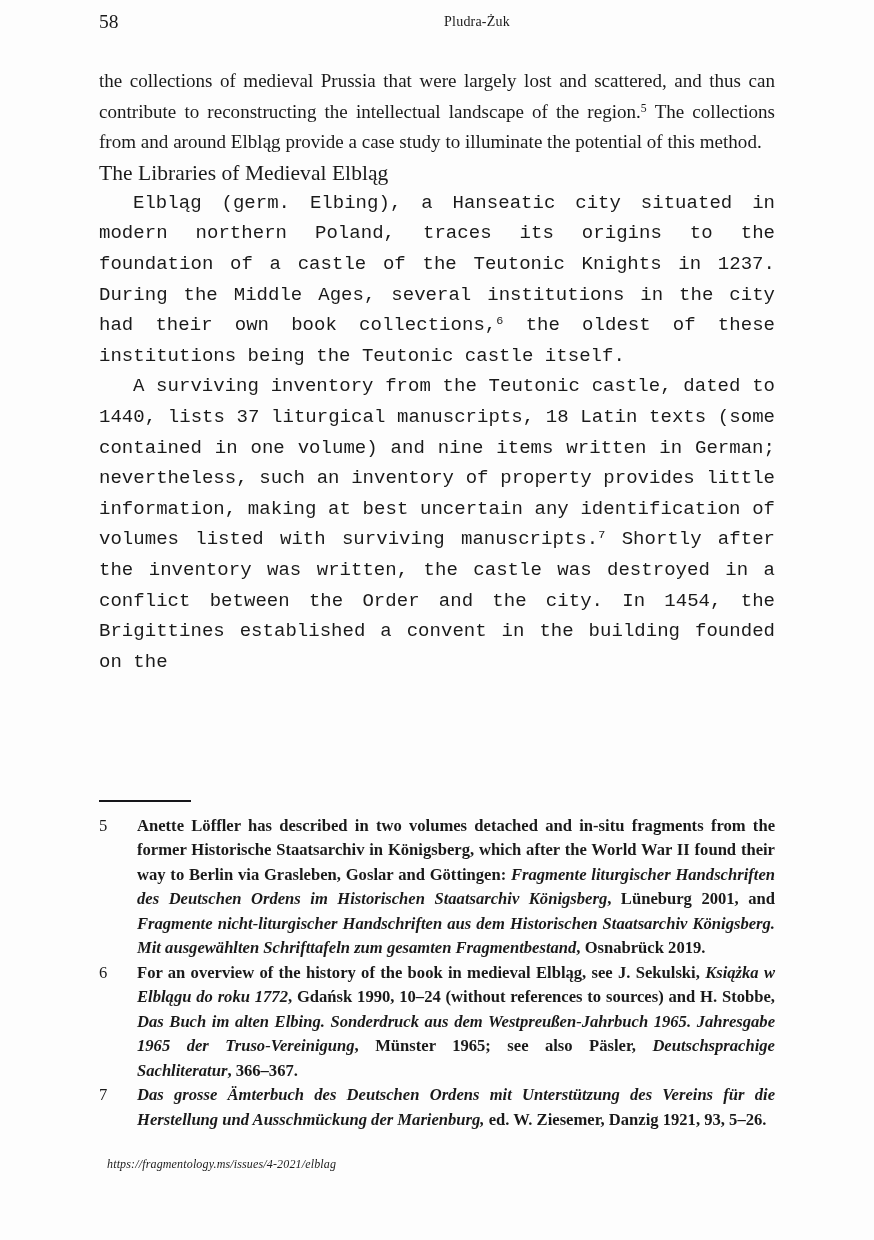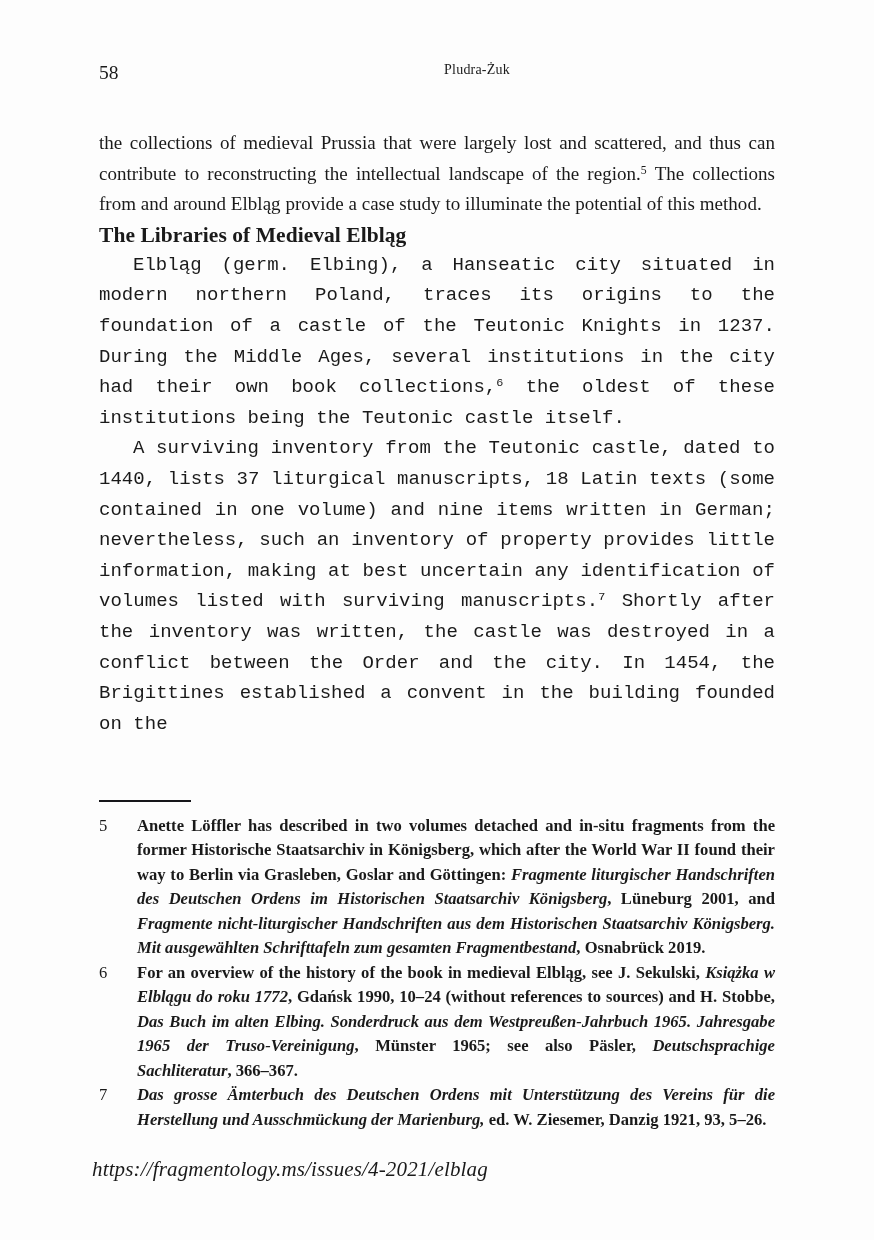--- a/index.html
+++ b/index.html
@@ -20,23 +20,22 @@
     position: relative;
     width: 874px;
     height: 1240px;
     box-sizing: border-box;
     padding: 0 99px;
   }
 
   
   .running-head {
     display: flex;
-    align-items: flex-start;
+    align-items: center;
     height: 44px;
-    padding-top: 62px;
   }
   .folio {
     font-size: 19.5px;
     letter-spacing: 0.1px;
     width: 140px;
   }
   .running-title {
     flex: 1;
     text-align: center;
     font-size: 14px;
@@ -57,21 +56,21 @@
     hyphens: manual;
     letter-spacing: 0.03px;
   }
   p.body.indent {
     text-indent: 34px;
     font-family: Liberation Mono, monospace;
   }
 
   h2.section {
     font-size: 21.5px;
-    font-weight: bold;
+    font-weight: normal;
     line-height: 30px;
     margin: 0;
     letter-spacing: 0.05px;
   }
   .h-gap-before { margin-top: 40px; }
   .h-gap-after  { margin-top: 16px; }
 
   sup.fn {
     font-size: 0.62em;
     vertical-align: 0.52em;
@@ -110,24 +109,24 @@
     text-align: justify;
     text-justify: inter-word;
     hyphens: manual;
     font-weight: bold;
   }
   .fn-text i, .fn-text em { font-style: italic; }
 
   
   .page-footer {
     position: absolute;
-    left: 92px;
+    left: 107px;
     top: 1157px;
     font-style: italic;
-    font-size: 21px;
+    font-size: 12px;
     letter-spacing: 0.15px;
   }
 </style>
 </head>
 <body>
 
 <div class="page">
 
   <div class="running-head">
     <div class="folio">58</div>

